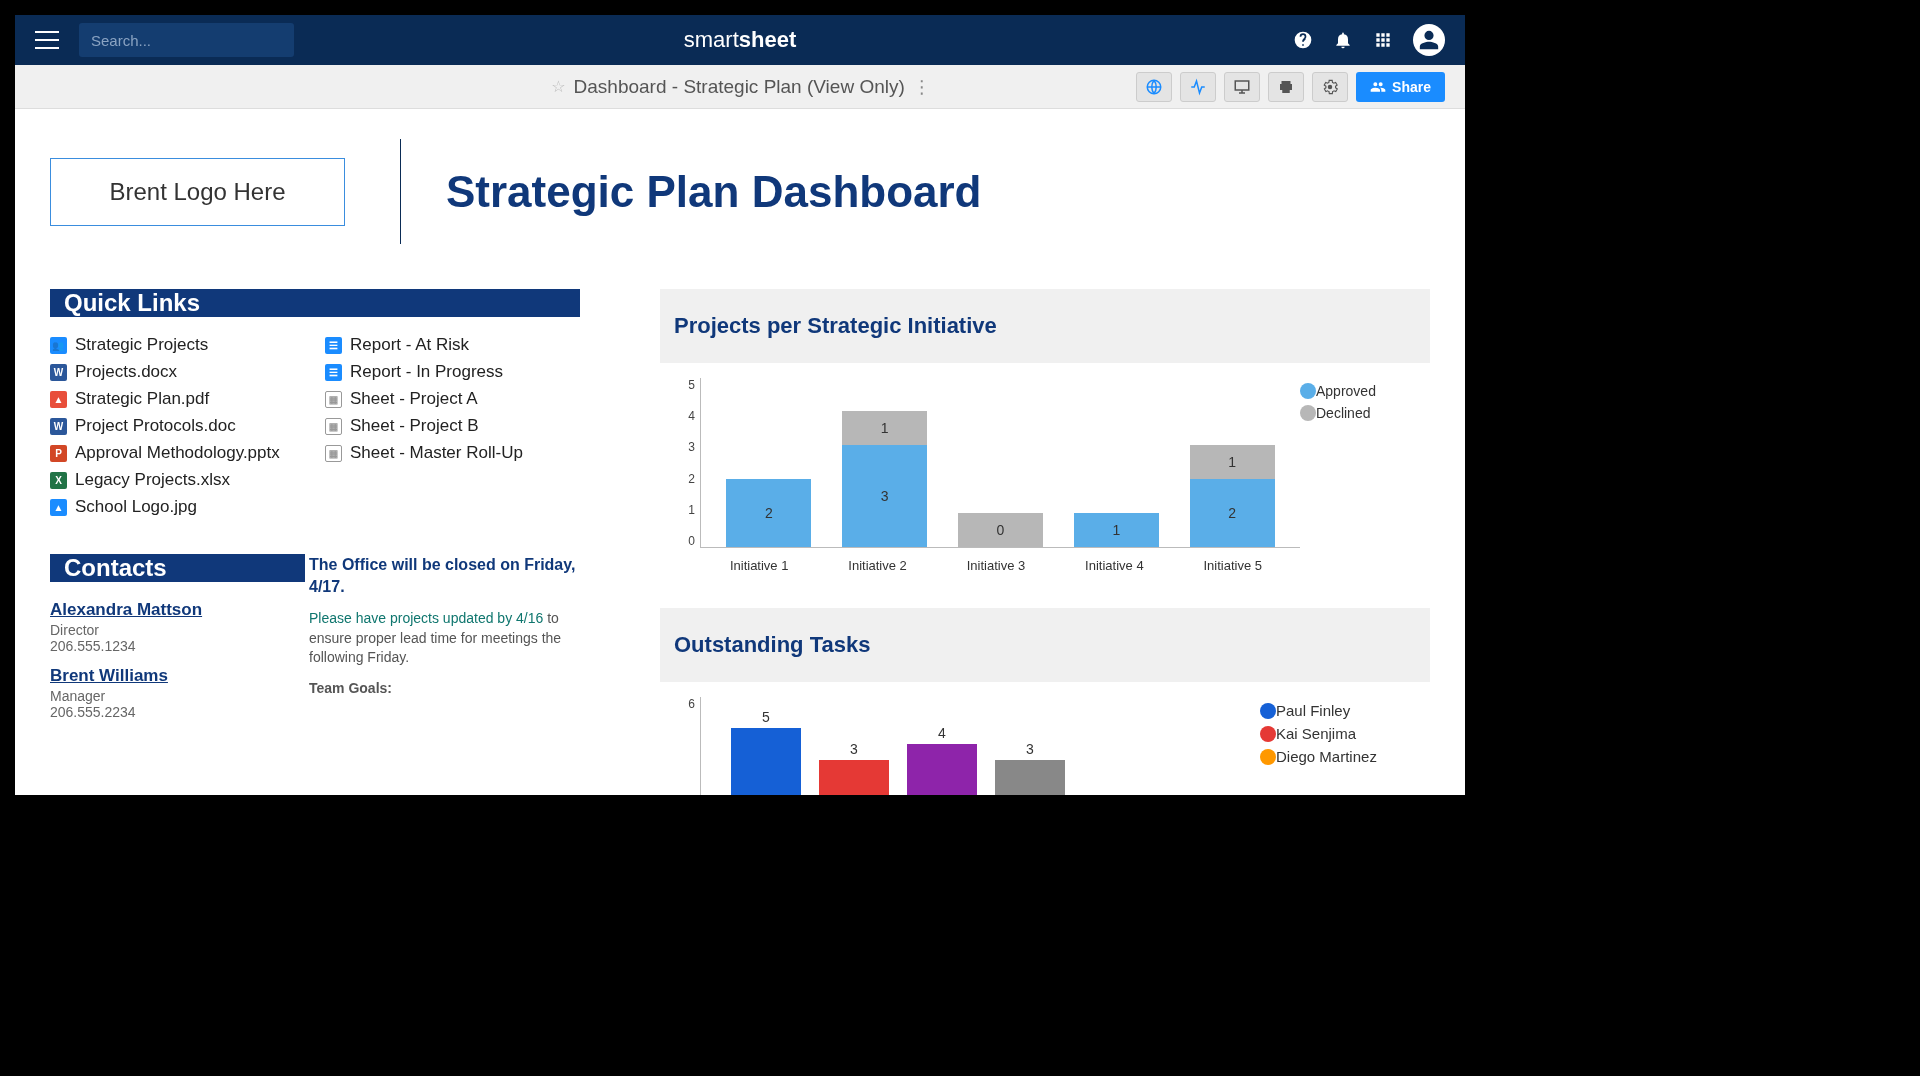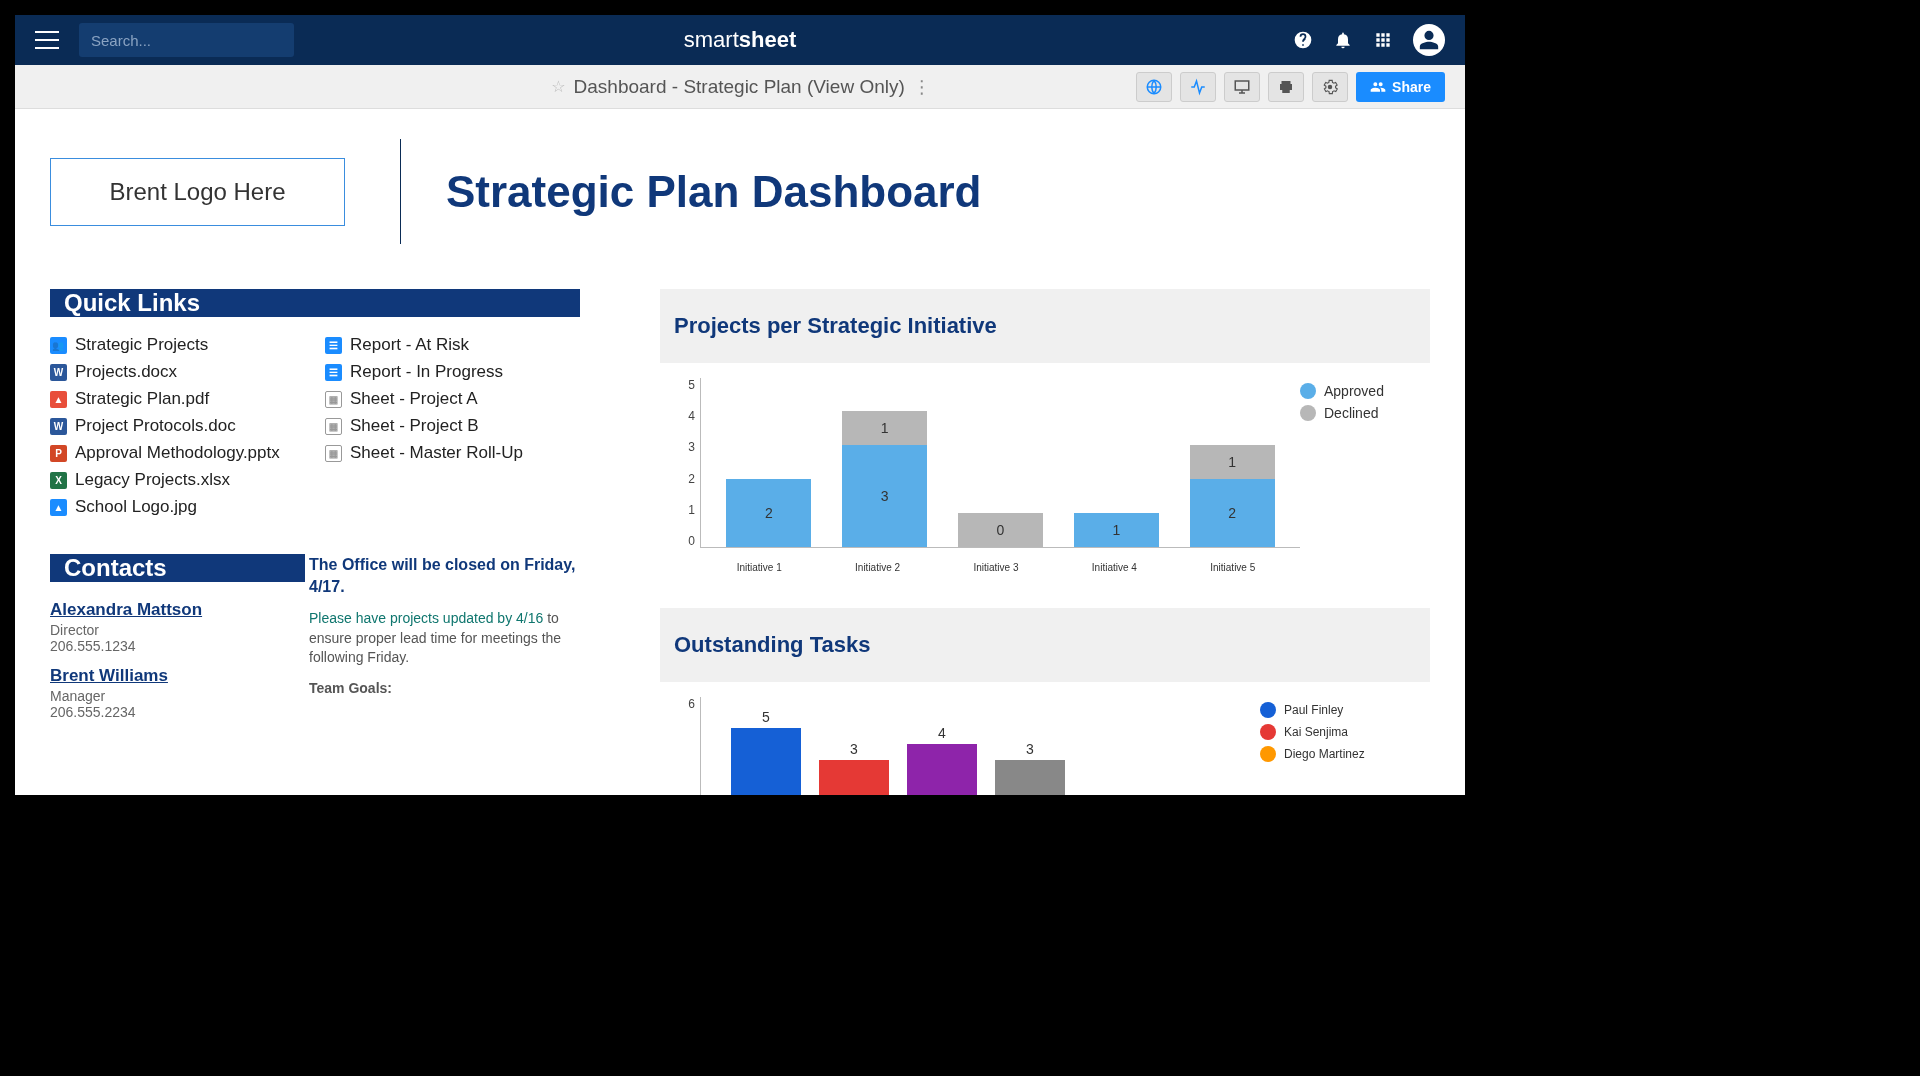--- a/index.html
+++ b/index.html
@@ -61,34 +61,34 @@
 .chart-body{display:flex;padding:15px 10px 5px 10px}
 .chart-area{flex:1;position:relative;height:195px}
 .yaxis{position:absolute;left:0;top:0;bottom:25px;width:25px;display:flex;flex-direction:column;justify-content:space-between;align-items:flex-end;font-size:12px;color:#444}
 .plot{position:absolute;left:30px;right:0;top:0;bottom:25px;border-left:1px solid #bbb;border-bottom:1px solid #bbb}
 .bars-row{display:flex;height:100%;align-items:flex-end;justify-content:space-around;padding:0 10px}
 .bar-group{display:flex;flex-direction:column;align-items:center;width:95px}
 .stack{width:85px;display:flex;flex-direction:column-reverse;position:relative}
 .seg{width:100%;display:flex;align-items:center;justify-content:center;font-size:14px;color:#333}
 .seg-appr{background:#5aaee8}
 .seg-decl{background:#b7b7b7}
-.xlabels{position:absolute;left:30px;right:8px;bottom:0;display:flex;justify-content:space-around;font-size:10px;color:#333}
+.xlabels{position:absolute;left:30px;right:8px;bottom:0;display:flex;justify-content:space-around;font-size:13px;color:#333}
 .xlabels span{width:95px;text-align:center}
 .legend{width:120px;font-size:14px;color:#333;padding-top:5px}
-.legend-item{display:flex;align-items:center;gap:8px;margin-bottom:6px}
+.legend-item{display:flex;align-items:center;margin-bottom:6px}
 .swatch{width:16px;height:16px;border-radius:50%}
 .chart2-body{display:flex;padding:15px 10px 0 10px}
 .chart2-area{flex:1;position:relative;height:110px}
 .plot2{position:absolute;left:30px;right:0;top:0;bottom:0;border-left:1px solid #bbb}
 .bars2-row{display:flex;height:100%;align-items:flex-end;gap:18px;padding:0 30px}
 .bar2{display:flex;flex-direction:column;align-items:center}
 .bar2-rect{width:70px}
 .bar2-label{font-size:14px;color:#333;margin-bottom:3px}
 .yaxis2{position:absolute;left:0;top:0;bottom:0;width:25px;display:flex;flex-direction:column;justify-content:space-between;align-items:flex-end;font-size:12px;color:#444}
-.legend2{width:160px;font-size:12px;color:#333;padding-top:5px}
+.legend2{width:160px;font-size:15px;color:#333;padding-top:5px}
 </style>
 </head>
 <body>
 
 <div class="app">
   <div class="topbar">
     <div class="hamburger">
         <span></span>
         <span></span>
         <span></span>

